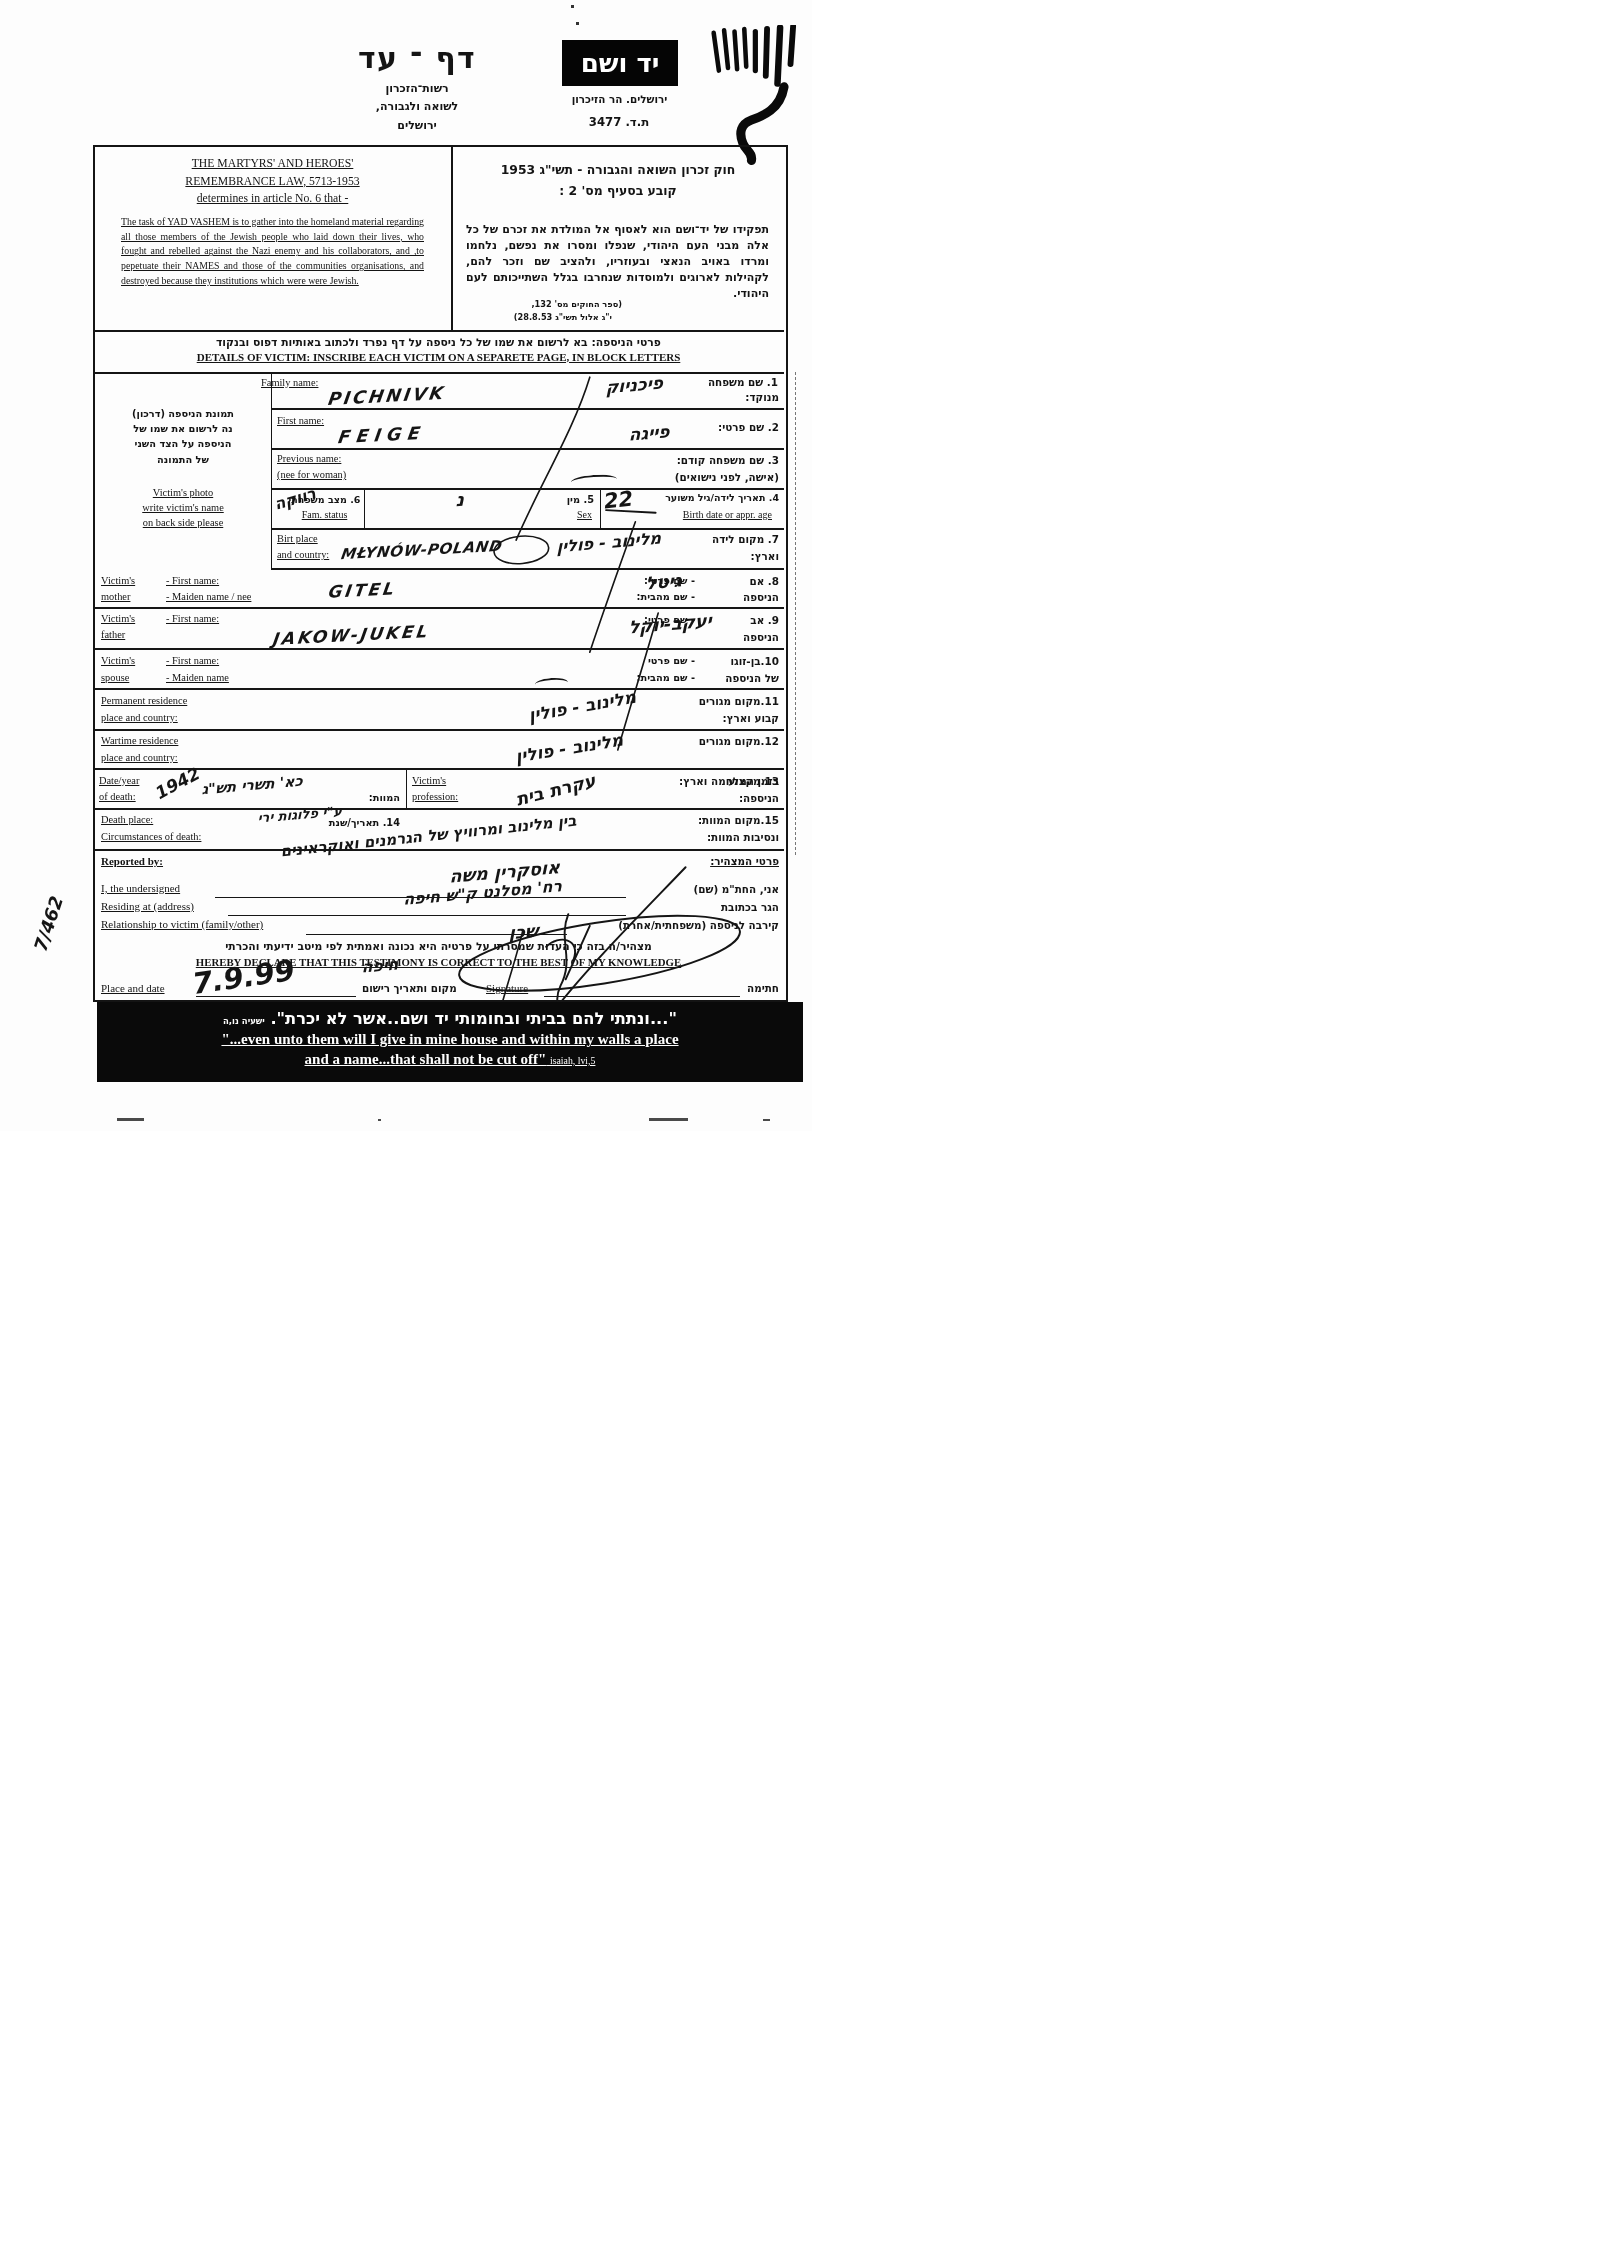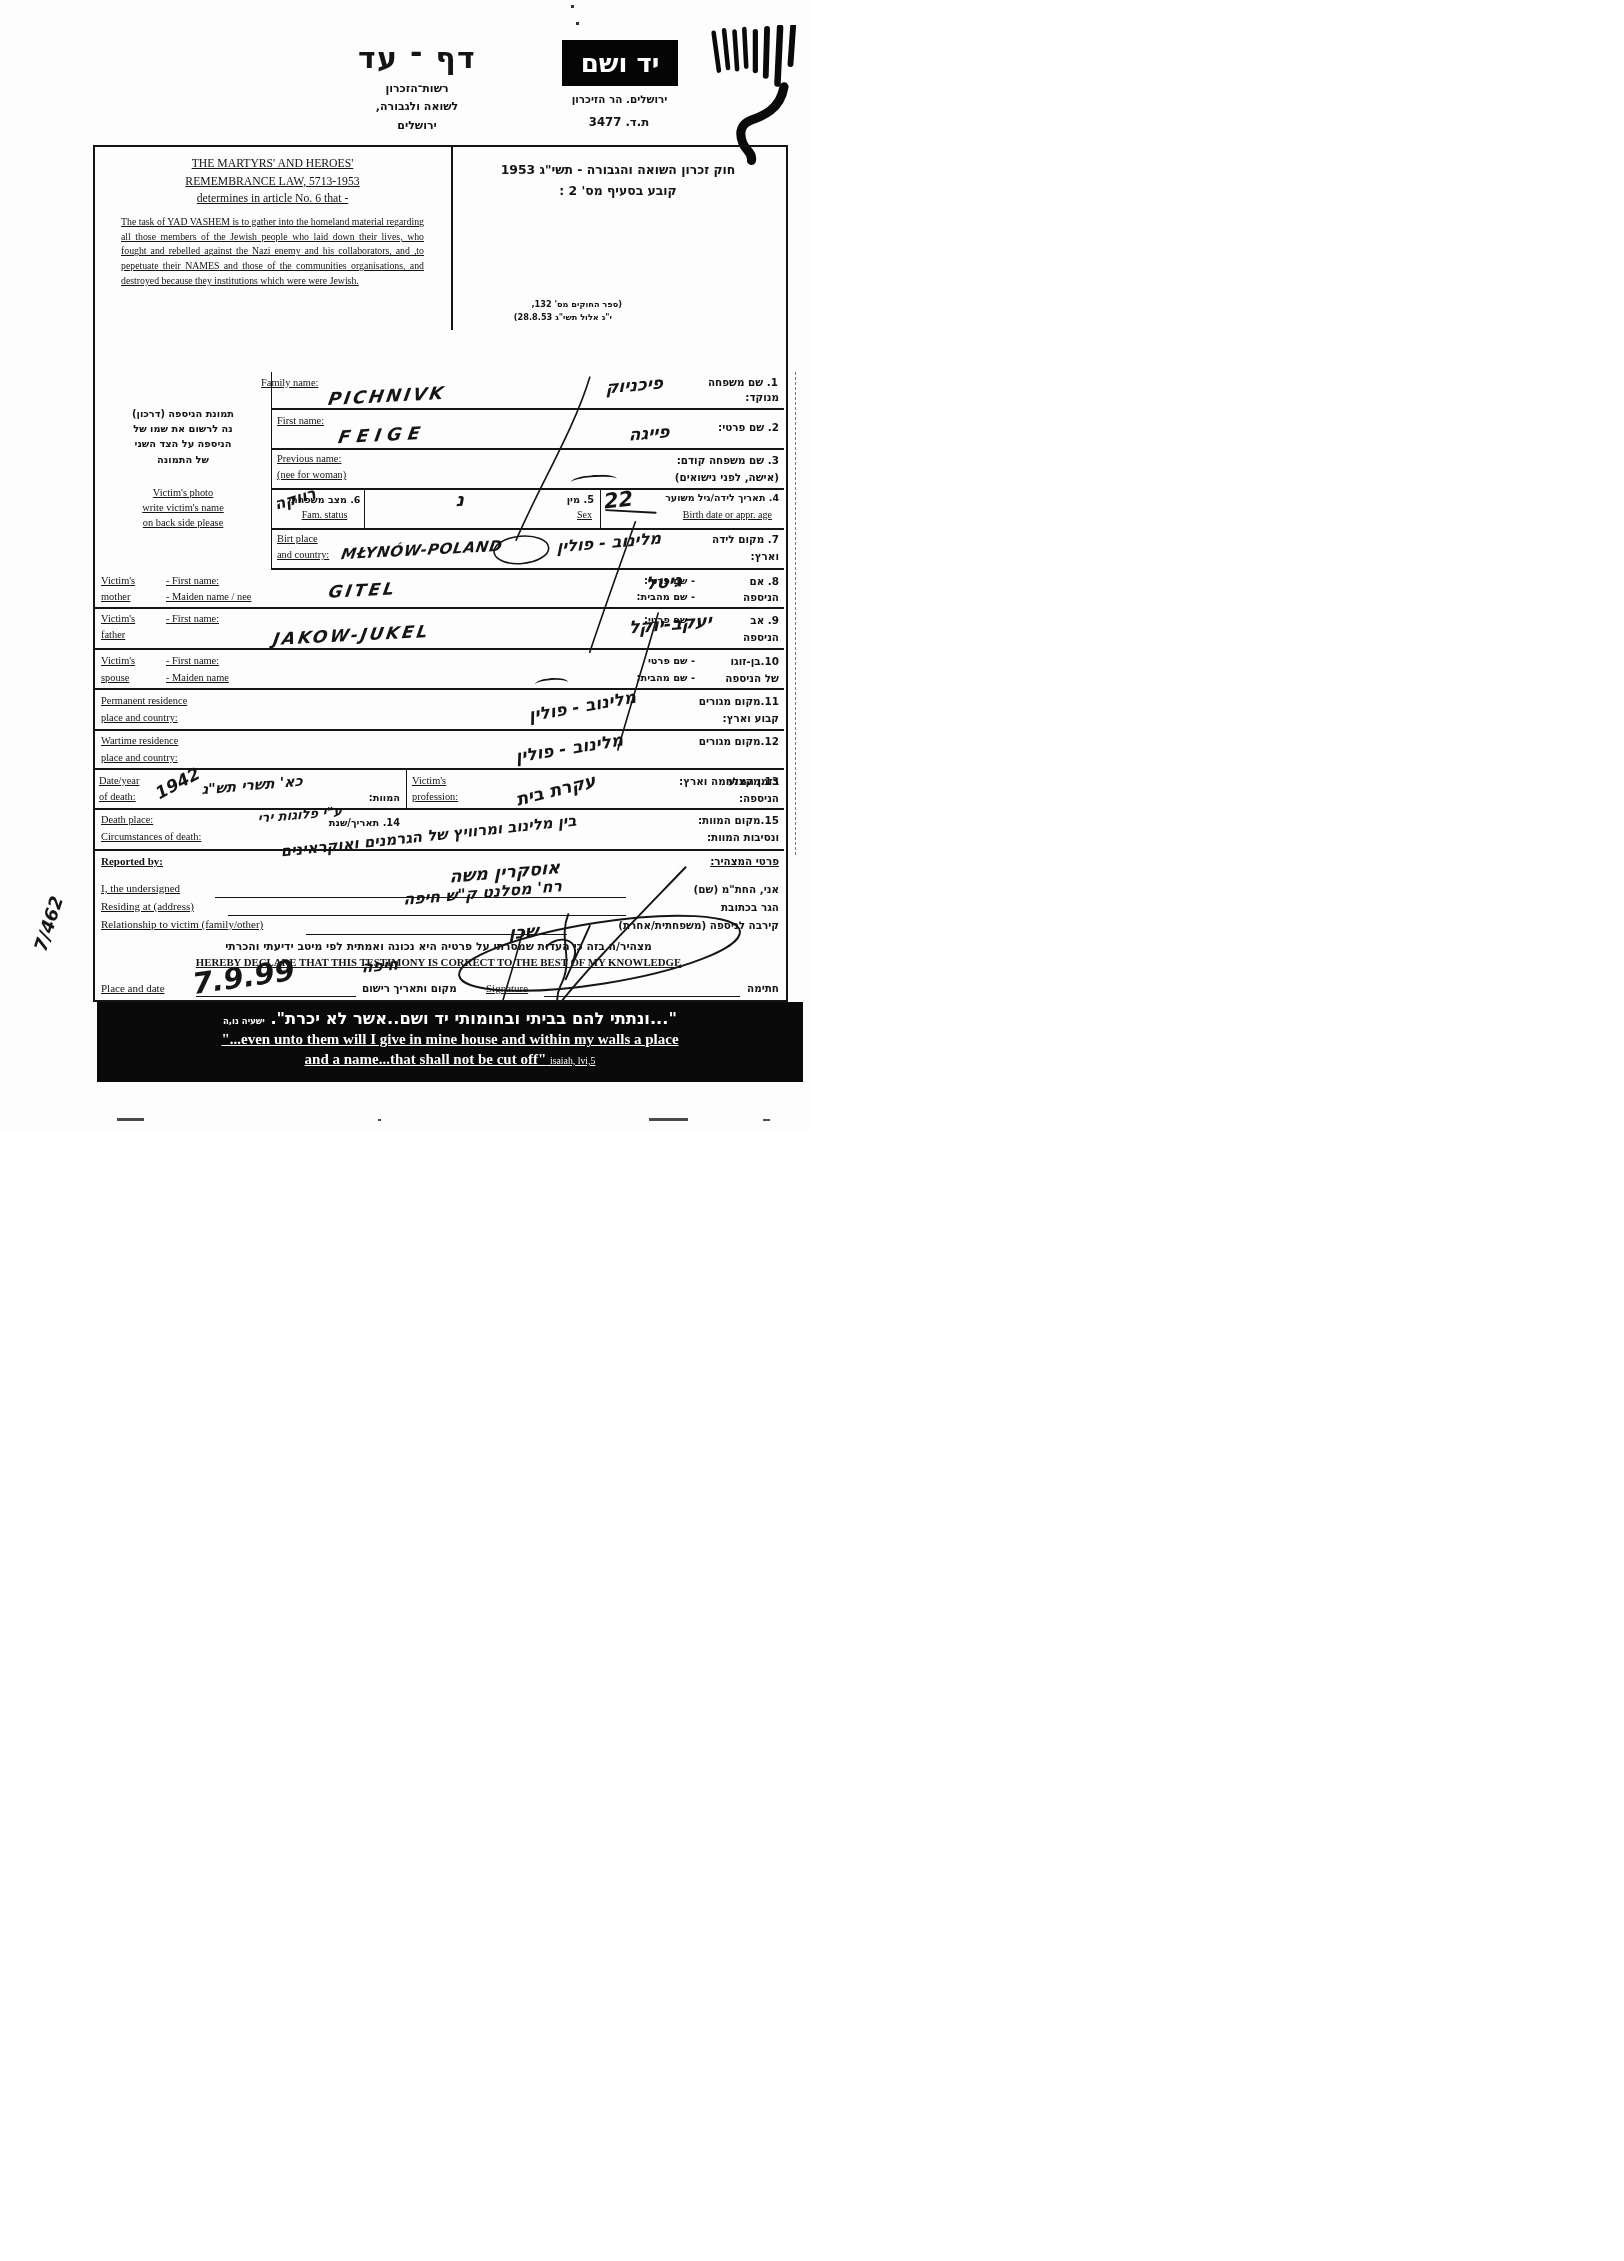--- a/index.html
+++ b/index.html
@@ -61,23 +61,28 @@
 
   <div class="abs en ctr" style="left:108px;top:155px;width:329px;font-size:11.7px;line-height:1.5;">
     <div>THE MARTYRS' AND HEROES'</div>
     <div>REMEMBRANCE LAW, 5713-1953</div>
     <div>determines in article No. 6 that -</div>
   </div>
   <div class="abs en" style="left:121px;top:215px;width:303px;font-size:9.8px;line-height:1.5;text-align:justify;">The task of YAD VASHEM is to gather into the homeland material regarding all those members of the Jewish people who laid down their lives, who fought and rebelled against the Nazi enemy and his collaborators, and ,to pepetuate their NAMES and those of the communities organisations, and destroyed because they institutions which were were Jewish.</div>
 
   <div class="abs he b ctr" style="left:463px;top:162px;width:310px;font-size:12.4px;">חוק זכרון השואה והגבורה - תשי"ג 1953</div>
   <div class="abs he b ctr" style="left:463px;top:183px;width:310px;font-size:12.4px;">קובע בסעיף מס' 2 :</div>
+  <div class="abs he b" style="left:466px;top:222px;width:303px;font-size:11px;line-height:1.45;text-align:justify;">תפקידו של יד־ושם הוא לאסוף אל המולדת את זכרם של כל אלה מבני העם היהודי, שנפלו ומסרו את נפשם, נלחמו ומרדו באויב הנאצי ובעוזריו, ולהציב שם וזכר להם, לקהילות לארוגים ולמוסדות שנחרבו בגלל השתייכותם לעם היהודי.</div>
   <div class="abs he b" style="left:466px;top:299px;width:156px;font-size:8.2px;direction:rtl;">(ספר החוקים מס' 132,</div>
   <div class="abs he b" style="left:456px;top:312px;width:156px;font-size:8.2px;direction:rtl;">י"ג אלול תשי"ג 28.8.53)</div>
 
+  <div class="abs" style="left:93px;top:330px;width:691px;height:40px;border-top:2px solid #141414;border-bottom:2px solid #141414;">
+    <div class="he b ctr" style="margin-top:3.9px;font-size:10.8px;">פרטי הניספה: בא לרשום את שמו של כל ניספה על דף נפרד ולכתוב באותיות דפוס ובנקוד</div>
+    <div class="en b ctr" style="margin-top:2px;font-size:11px;">DETAILS OF VICTIM: INSCRIBE EACH VICTIM ON A SEPARETE PAGE, IN BLOCK LETTERS</div>
+  </div>
 
   <div class="abs" style="left:95px;top:372px;width:176px;height:196px;border-right:1.3px solid #141414;">
     <div class="he b ctr" style="margin-top:34px;font-size:9.8px;line-height:1.55;">
       <div>תמונת הניספה (דרכון)</div>
       <div>נה לרשום את שמו של</div>
       <div>הניספה על הצד השני</div>
       <div>של התמונה</div>
     </div>
     <div class="en ctr" style="margin-top:18px;font-size:10.4px;line-height:1.45;">
       <div>Victim's photo</div>

